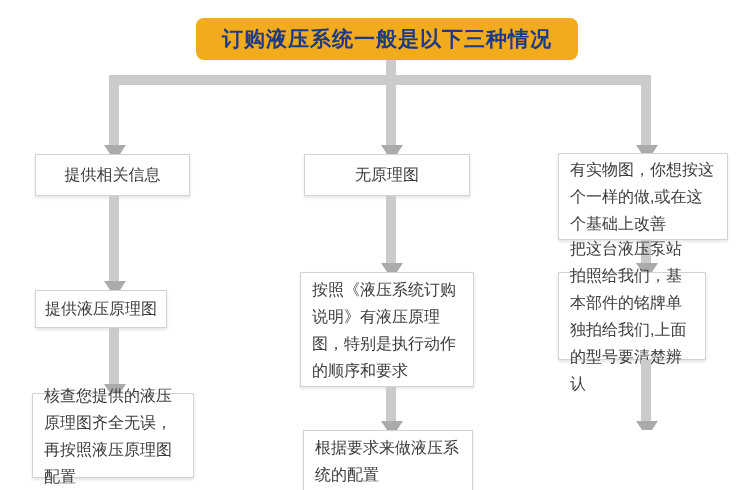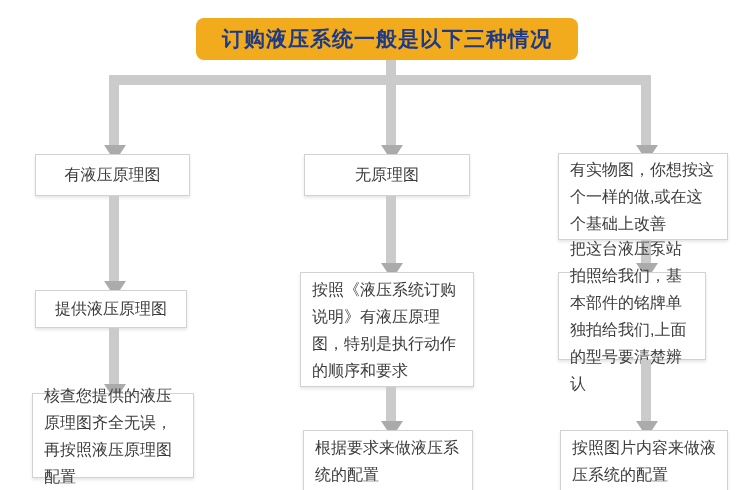--- a/index.html
+++ b/index.html
@@ -60,37 +60,36 @@
   <div class="vline" style="left:376px; top:50px; height:16px;"></div>
   <div class="hline" style="left:99px; top:65px; width:534px;"></div>
 
   <div class="vline" style="left:99px;  top:65px; height:72px;"></div>
   <div class="vline" style="left:376px; top:65px; height:72px;"></div>
   <div class="vline" style="left:631px; top:65px; height:72px;"></div>
   <div class="arrow-down" style="left:94px;  top:135px;"></div>
   <div class="arrow-down" style="left:371px; top:135px;"></div>
   <div class="arrow-down" style="left:626px; top:135px;"></div>
 
-  <div class="node center" style="left:25px; top:144px; width:155px; height:42px;">有液压原理图</div>
+  <div class="node center" style="left:25px; top:144px; width:155px; height:42px;">提供相关信息</div>
   <div class="vline" style="left:99px; top:186px; height:86px;"></div>
   <div class="arrow-down" style="left:94px; top:271px;"></div>
-  <div class="node center" style="left:25px; top:280px; width:152px; height:38px;">提供液压原理图</div>
+  <div class="node center" style="left:25px; top:280px; width:132px; height:38px;">提供液压原理图</div>
   <div class="vline" style="left:99px; top:318px; height:58px;"></div>
   <div class="arrow-down" style="left:94px; top:374px;"></div>
   <div class="node center" style="left:294px; top:144px; width:166px; height:42px;">无原理图</div>
 
   <div class="node left" style="left:22px; top:383px; width:162px; height:85px;">核查您提供的液压原理图齐全无误，再按照液压原理图配置</div>
   <div class="vline" style="left:376px; top:186px; height:68px;"></div>
   <div class="arrow-down" style="left:371px; top:253px;"></div>
   <div class="node left" style="left:290px; top:262px; width:174px; height:115px;">按照《液压系统订购说明》有液压原理图，特别是执行动作的顺序和要求</div>
   <div class="vline" style="left:376px; top:377px; height:36px;"></div>
   <div class="arrow-down" style="left:371px; top:411px;"></div>
   <div class="node left" style="left:548px; top:143px; width:170px; height:87px;">有实物图，你想按这个一样的做,或在这个基础上改善</div>
 
   <div class="node left" style="left:293px; top:420px; width:170px; height:61px;">根据要求来做液压系统的配置</div>
   <div class="vline" style="left:631px; top:230px; height:24px;"></div>
   <div class="arrow-down" style="left:626px; top:253px;"></div>
   <div class="node left" style="left:548px; top:262px; width:148px; height:88px;">把这台液压泵站拍照给我们，基本部件的铭牌单独拍给我们,上面的型号要清楚辨认</div>
   <div class="vline" style="left:631px; top:350px; height:63px;"></div>
   <div class="arrow-down" style="left:626px; top:411px;"></div>
-  <div class="node left" style="left:550px; top:420px; width:168px; height:61px;">按照图片内容来做液压系统的配置</div>
 
 </div>
 
 </body></html>

